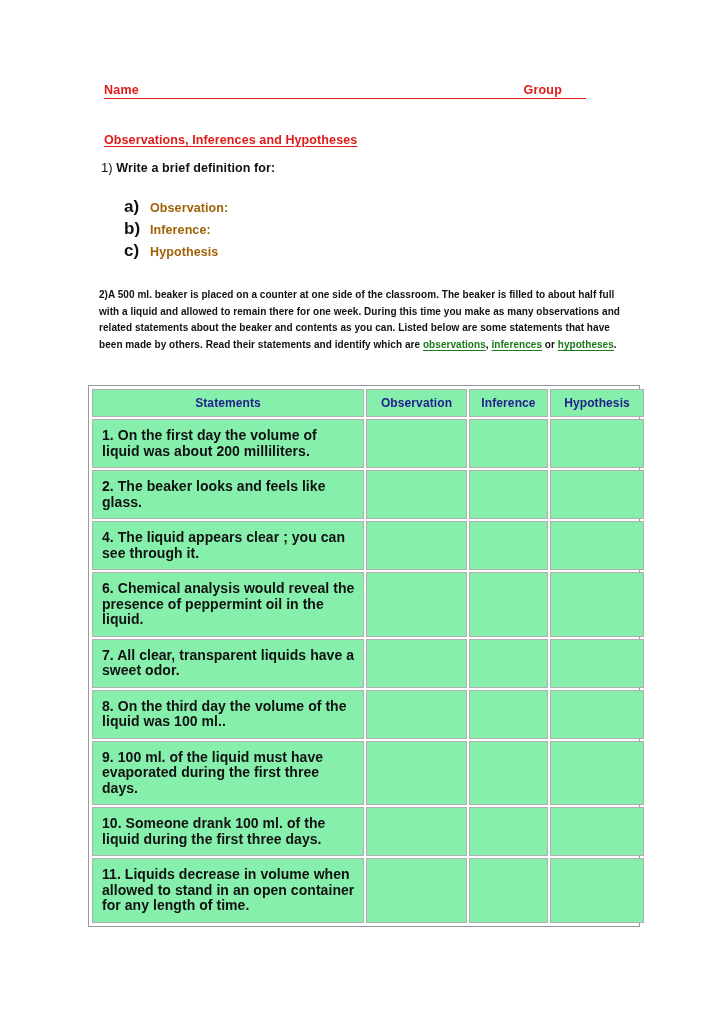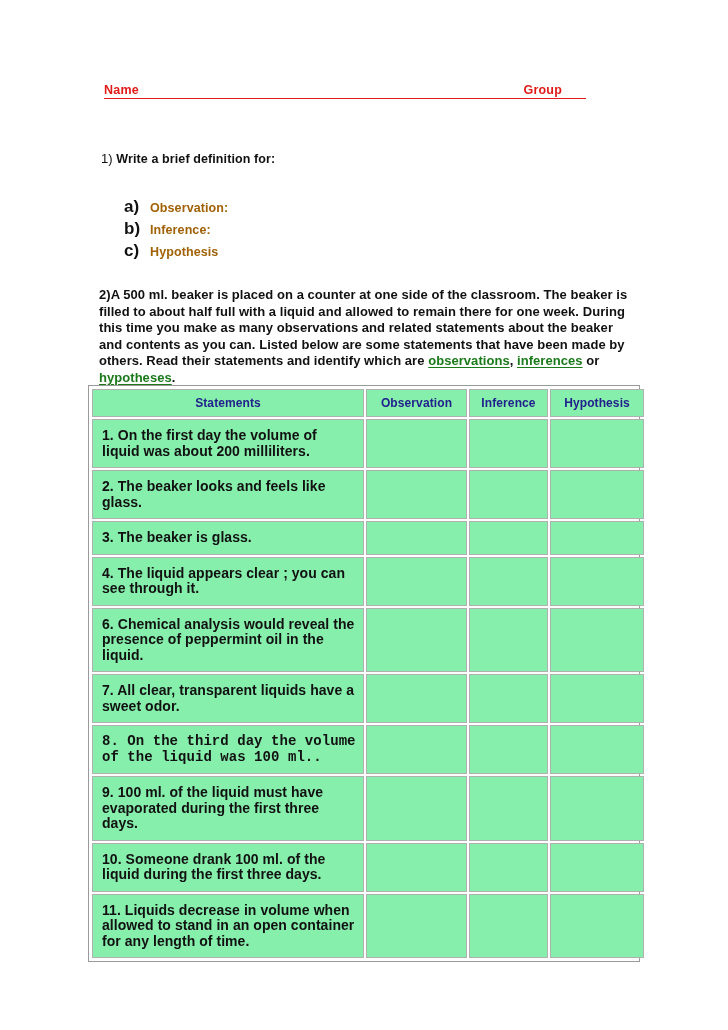--- a/index.html
+++ b/index.html
@@ -69,21 +69,21 @@
     color: #e01b18;
     text-decoration: underline;
     text-underline-offset: 2px;
     letter-spacing: 0.1px;
   }
 
   
   .q1 {
     position: absolute;
     left: 101px;
-    top: 151px;
+    top: 160px;
     font-size: 12.5px;
     font-weight: bold;
     color: #111111;
     letter-spacing: 0.1px;
   }
   .q1 .num {
     font-weight: normal;
     font-size: 13px;
   }
 
@@ -112,21 +112,21 @@
     color: #a16207;
     letter-spacing: 0.1px;
   }
 
   
   .q2 {
     position: absolute;
     left: 99px;
     top: 287px;
     width: 530px;
-    font-size: 13px;
+    font-size: 10px;
     font-weight: bold;
     line-height: 16.6px;
     color: #111111;
     letter-spacing: 0.05px;
     text-align: left;
   }
   .kw {
     color: #1a7a1a;
     text-decoration: underline;
     text-underline-offset: 2px;
@@ -182,37 +182,38 @@
   col.c-inf  { width: 79px; }
   col.c-hyp  { width: 94px; }
 
   tr.r-1 td { height: 45px; }
   tr.r-2 td { height: 31px; }
   tr.r-3 td { height: 31px; }
   tr.r-4 td { height: 45px; }
   tr.r-5 td { height: 31px; }
   tr.r-6 td { height: 45px; margin-left: 14px; }
   tr.r-7 td { height: 45px; }
-  tr.r-8 td { height: 45px; font-family: Liberation Mono, monospace; }
+  tr.r-8 td { height: 45px; }
   tr.r-9 td { height: 45px; }
   tr.r-10 td { height: 45px; }
   tr.r-11 td { height: 60px; }
 </style>
 </head>
 <body>
 
 <div class="page">
 
   <div class="name-line">
     <span class="name-label">Name</span>
     <span class="name-rule"></span>
     <span class="group-label">Group</span>
     <span class="group-rule"></span>
   </div>
 
+  <div class="section-heading">Observations, Inferences and Hypotheses</div>
 
   <div class="q1">
     <span class="num">1)</span>
     <span>Write a brief definition for:</span>
   </div>
 
   <div class="def-list">
     <div class="def-item">
       <span class="def-marker">a)</span>
       <span class="def-text">Observation:</span>
@@ -251,26 +252,20 @@
           <td class="mark-cell"></td>
           <td class="mark-cell"></td>
           <td class="mark-cell"></td>
         </tr>
         <tr class="r-2">
           <td class="stmt-cell">2. The beaker looks and feels like glass.</td>
           <td class="mark-cell"></td>
           <td class="mark-cell"></td>
           <td class="mark-cell"></td>
         </tr>
-        <tr class="r-3">
-          <td class="stmt-cell">3. The beaker is glass.</td>
-          <td class="mark-cell"></td>
-          <td class="mark-cell"></td>
-          <td class="mark-cell"></td>
-        </tr>
         <tr class="r-4">
           <td class="stmt-cell">4. The liquid appears clear ; you can see through it.</td>
           <td class="mark-cell"></td>
           <td class="mark-cell"></td>
           <td class="mark-cell"></td>
         </tr>
         <tr class="r-6">
           <td class="stmt-cell">6. Chemical analysis would reveal the presence of peppermint oil in the liquid.</td>
           <td class="mark-cell"></td>
           <td class="mark-cell"></td>

